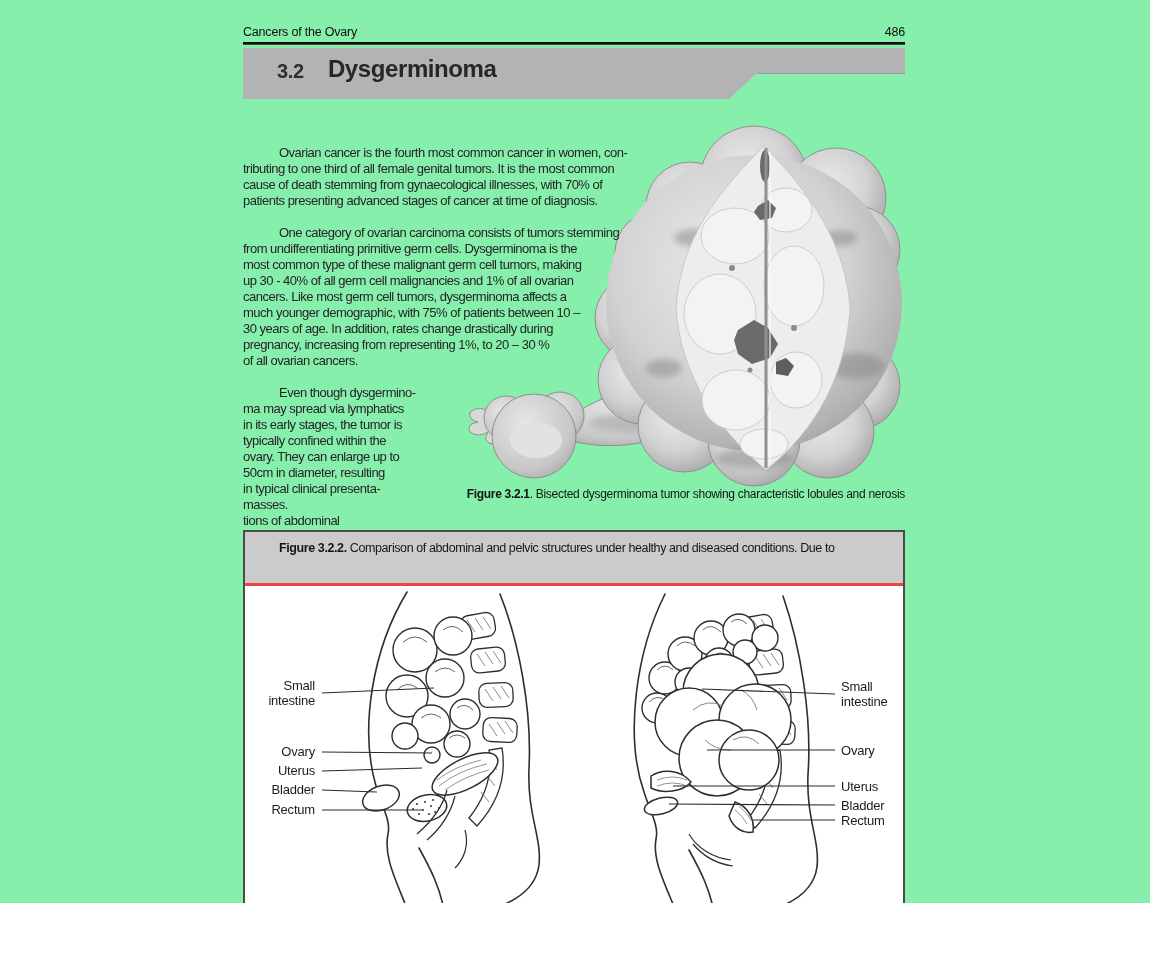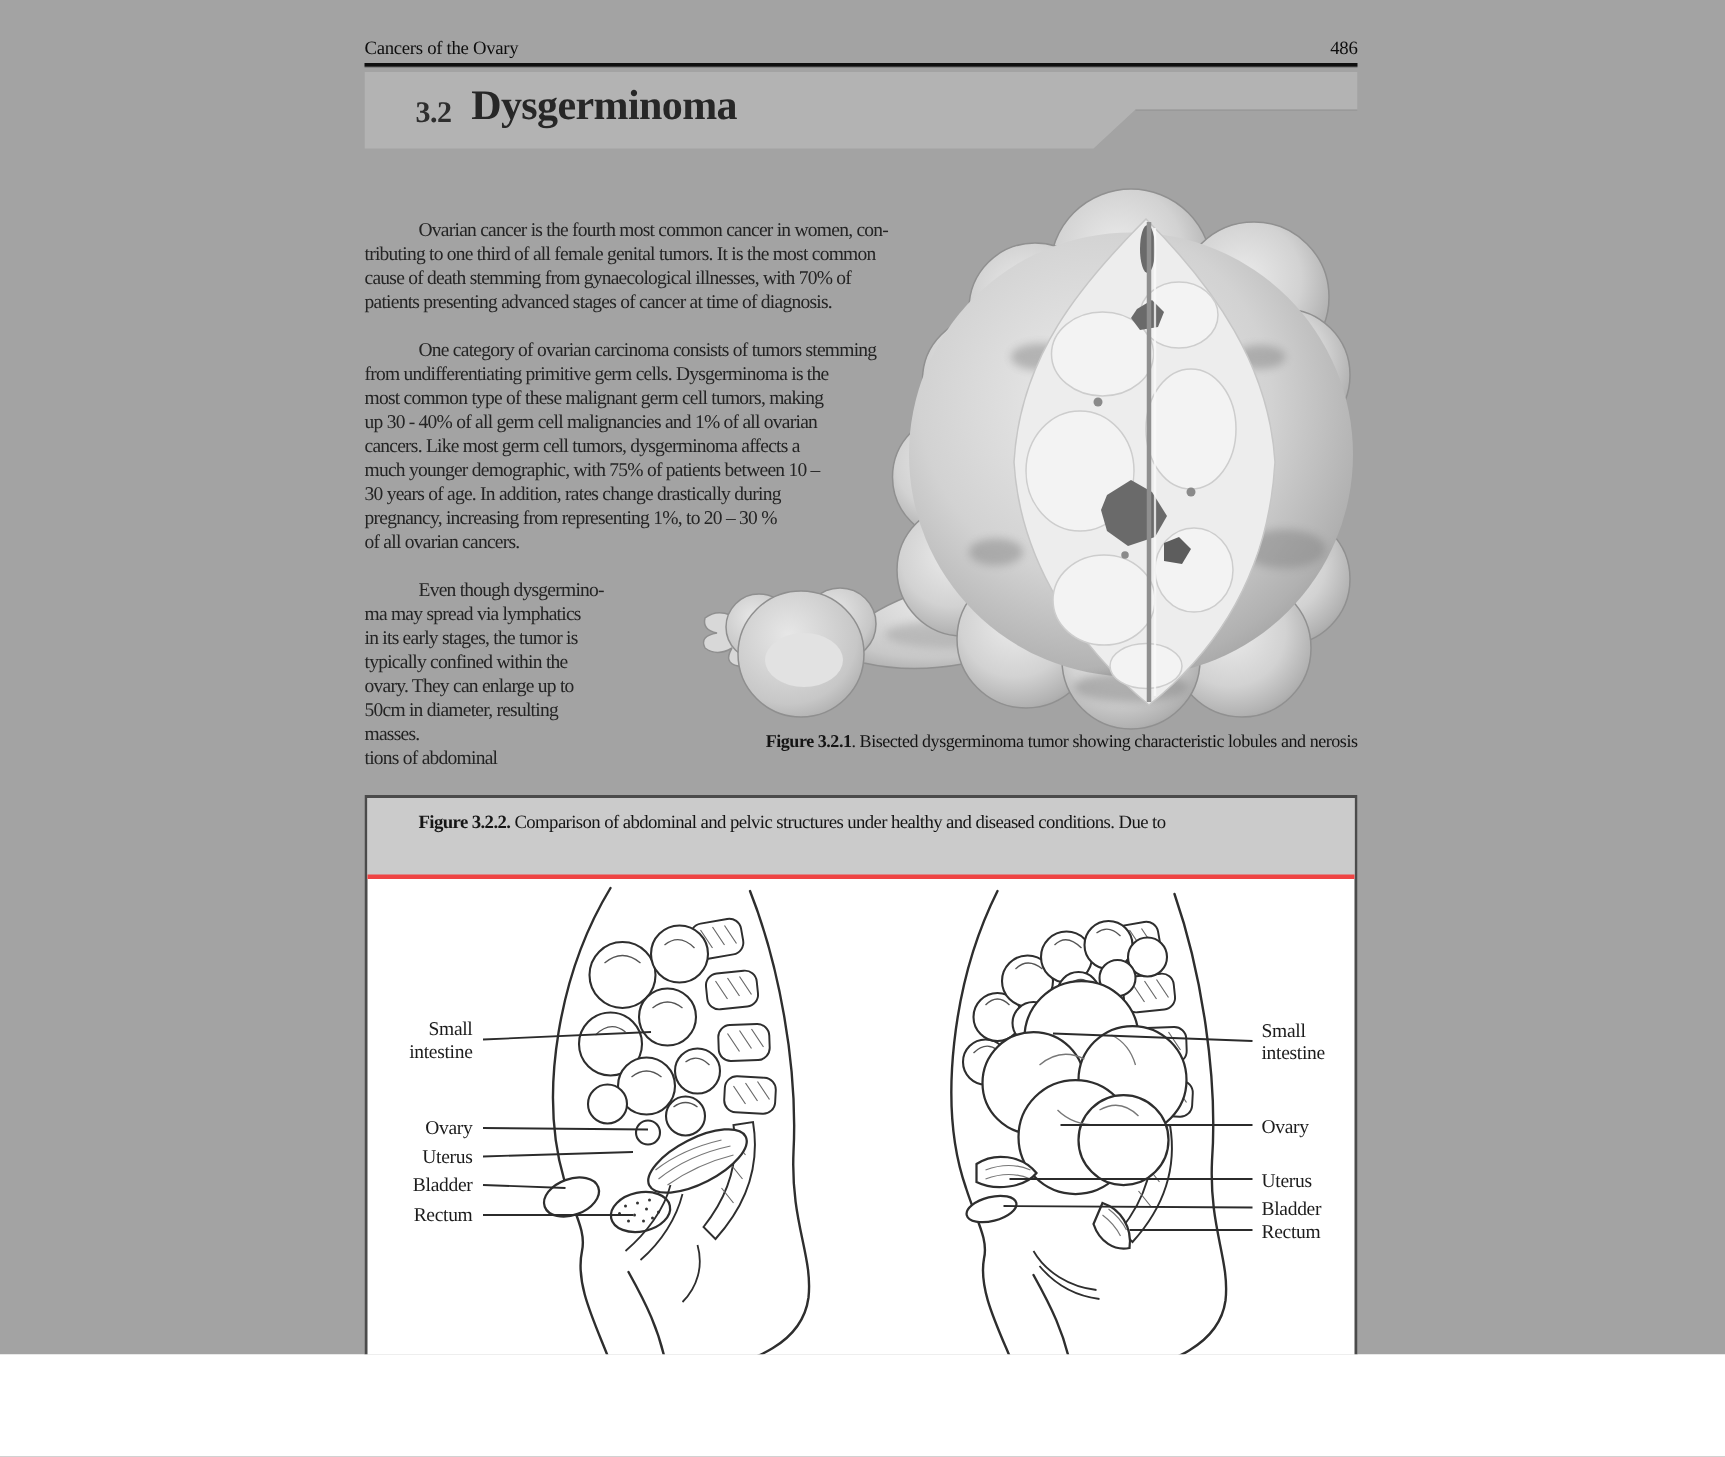--- a/index.html
+++ b/index.html
@@ -1,29 +1,29 @@
 <!DOCTYPE html>
 <html><head>
 <meta charset="utf-8">
 <style>
   html,body{margin:0;padding:0;background:#ffffff;}
   .page{
-    position:relative;width:1150px;height:903px;background:#a3a3a3;overflow:hidden;
-    font-family:Liberation Serif, serif;color:#222;
+    position:relative;width:1150px;height:903px;background:#86efac;overflow:hidden;
+    font-family:Liberation Sans, sans-serif;color:#222;
   }
   
   .running{position:absolute;left:243px;top:25px;width:662px;display:flex;
     justify-content:space-between;font-size:12.5px;color:#0e0e0e;letter-spacing:-0.2px;}
   .rule{position:absolute;left:243px;top:42px;width:662px;height:3px;
     background:linear-gradient(#0f0f0f,#0f0f0f 60%,#6a6a6a);}
   
   .banner-svg{position:absolute;left:243px;top:47px;}
   .sec-title-wrap{position:absolute;left:277px;top:55px;display:flex;align-items:flex-end;gap:13px;z-index:3;}
   .sec-num{font-size:20px;font-weight:700;color:#2e2e2e;letter-spacing:-0.3px;}
-  .sec-title{font-size:28px;font-weight:700;color:#272727;letter-spacing:-0.4px;}
+  .sec-title{font-size:24px;font-weight:700;color:#272727;letter-spacing:-0.4px;margin-left:11px;}
   
   .bodytext{position:absolute;left:243px;top:129px;z-index:2;}
   .para{margin:16px 0 5px 0;}
   .para .line{white-space:nowrap;font-size:13px;line-height:16px;letter-spacing:-0.5px;color:#242424;}
   .para .line:first-child{text-indent:36px;}
   
   .tumor-svg{position:absolute;left:432px;top:118px;z-index:1;overflow:visible;}
   
   .fig1-cap{position:absolute;right:245px;top:487px;white-space:nowrap;
     font-size:12px;letter-spacing:-0.3px;color:#141414;z-index:2;}
@@ -82,20 +82,21 @@
         <div class="line">pregnancy, increasing from representing 1%, to 20 – 30 %</div>
         <div class="line">of all ovarian cancers.</div>
       </div>
     <div class="para">
         <div class="line">Even though dysgermino-</div>
         <div class="line">ma may spread via lymphatics</div>
         <div class="line">in its early stages, the tumor is</div>
         <div class="line">typically confined within the</div>
         <div class="line">ovary. They can enlarge up to</div>
         <div class="line">50cm in diameter, resulting</div>
+        <div class="line">in typical clinical presenta-</div>
         <div class="line">masses.</div>
         <div class="line">tions of abdominal</div>
       </div>
   </div>
 
   <svg class="tumor-svg" width="480" height="368" viewBox="0 0 480 368">
     <defs>
       <radialGradient id="lobeG" cx="42%" cy="38%" r="72%">
         <stop offset="0" stop-color="#ebebeb"></stop>
           <stop offset="0.55" stop-color="#d2d2d2"></stop>

